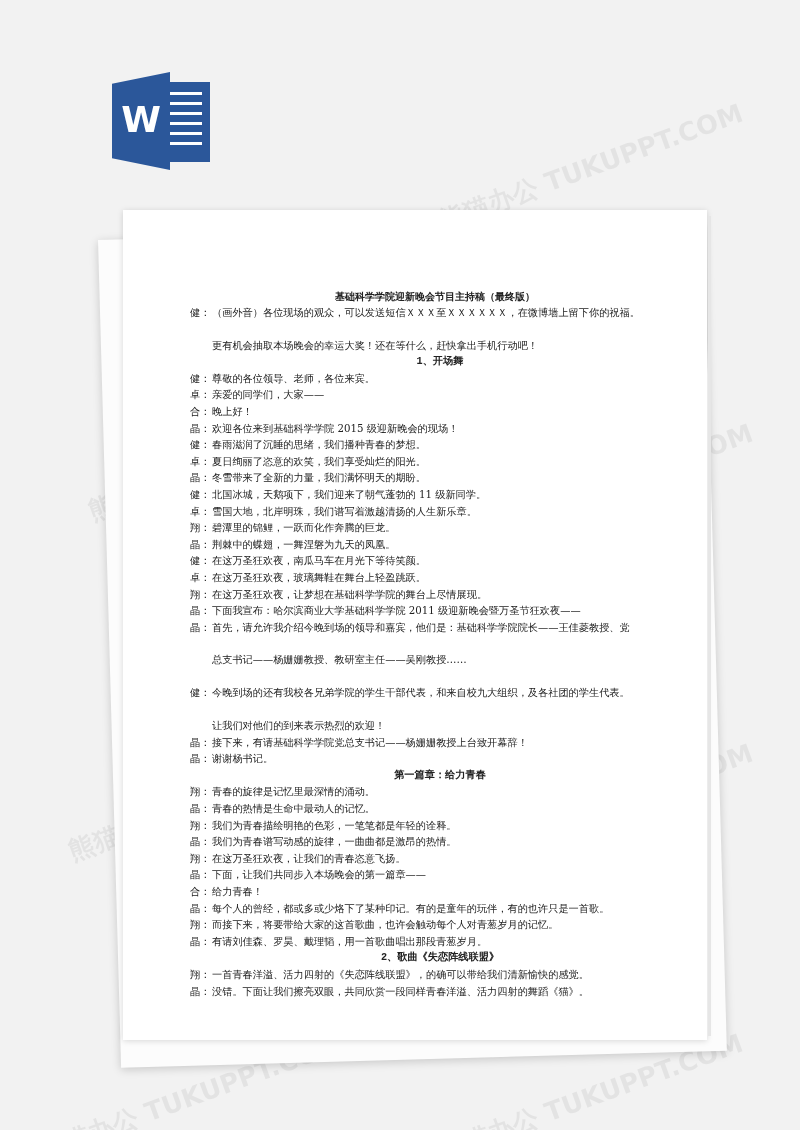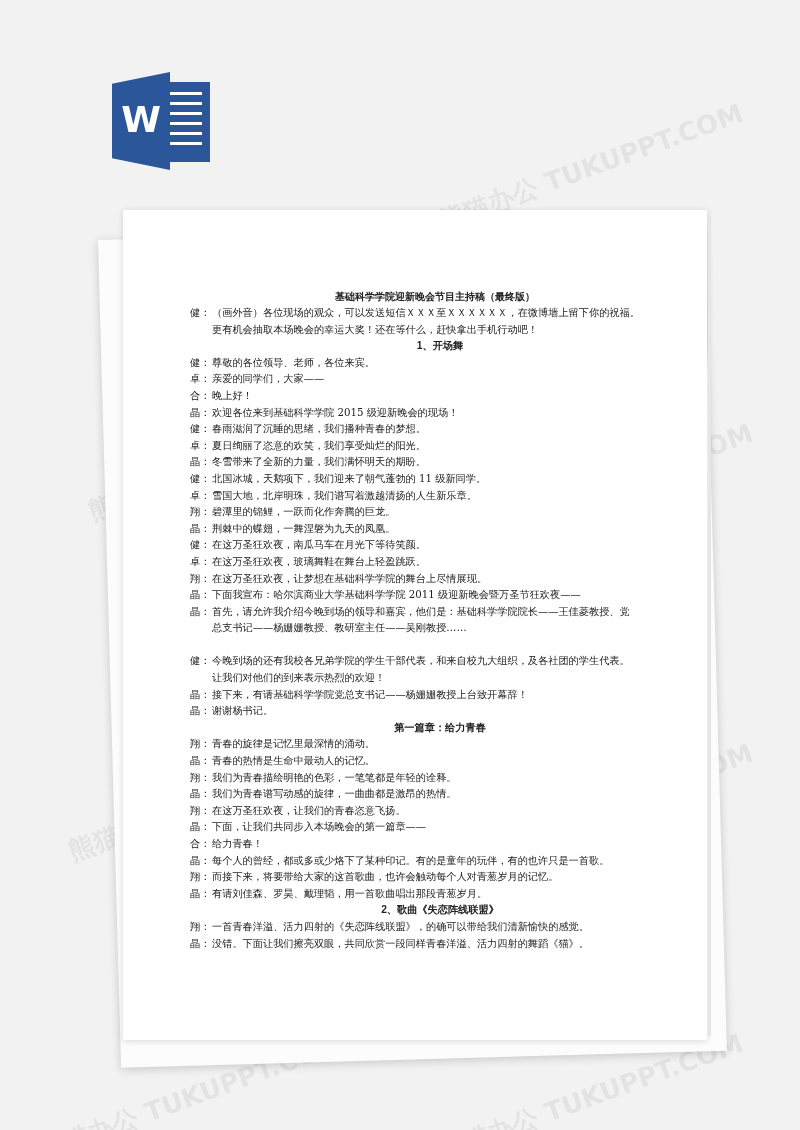--- a/index.html
+++ b/index.html
@@ -23,22 +23,22 @@
   .back-page { position:absolute; left:98px; top:240px; width:606px; height:828px; background:#fcfcfc;
      box-shadow:0 2px 10px rgba(0,0,0,0.18); transform:rotate(-1.6deg); transform-origin:left top; }
   .page { position:absolute; left:123px; top:210px; width:584px; height:830px; background:#fff;
      box-shadow:0 1px 6px rgba(0,0,0,0.15); }
   .page-edge { position:absolute; right:-4px; top:6px; width:3px; height:820px; background:#e6e6e6; }
   .content { position:absolute; left:67px; top:78px; width:500px; color:#222; font-size:11px; }
   .doc-title { text-align:center; font-family:"DejaVu Sans", sans-serif; font-weight:bold; font-size:10px;
      height:18px; line-height:18px; margin-bottom:-1px; margin-left:-10px; }
   .line { height:16.6px; line-height:16.6px; white-space:nowrap; font-size:10.2px; }
   .line .sp { display:inline-block; width:22px; }
-  .line.cont { padding-left:22px; }
-  .heading { text-align:center; font-weight:bold; font-family:Liberation Sans, sans-serif; font-size:10.2px;
+  .line.cont { padding-left:22px;margin-top:16px; }
+  .heading { text-align:center; font-weight:bold; font-family:Liberation Mono, monospace; font-size:10.2px;
      height:16.6px; line-height:16.6px; }
   .blank { height:16.6px; }
 </style>
 </head>
 <body>
 
 <div class="header">
   <div class="word-icon">
     <div class="doc">
       <i style="top:10px"></i>

